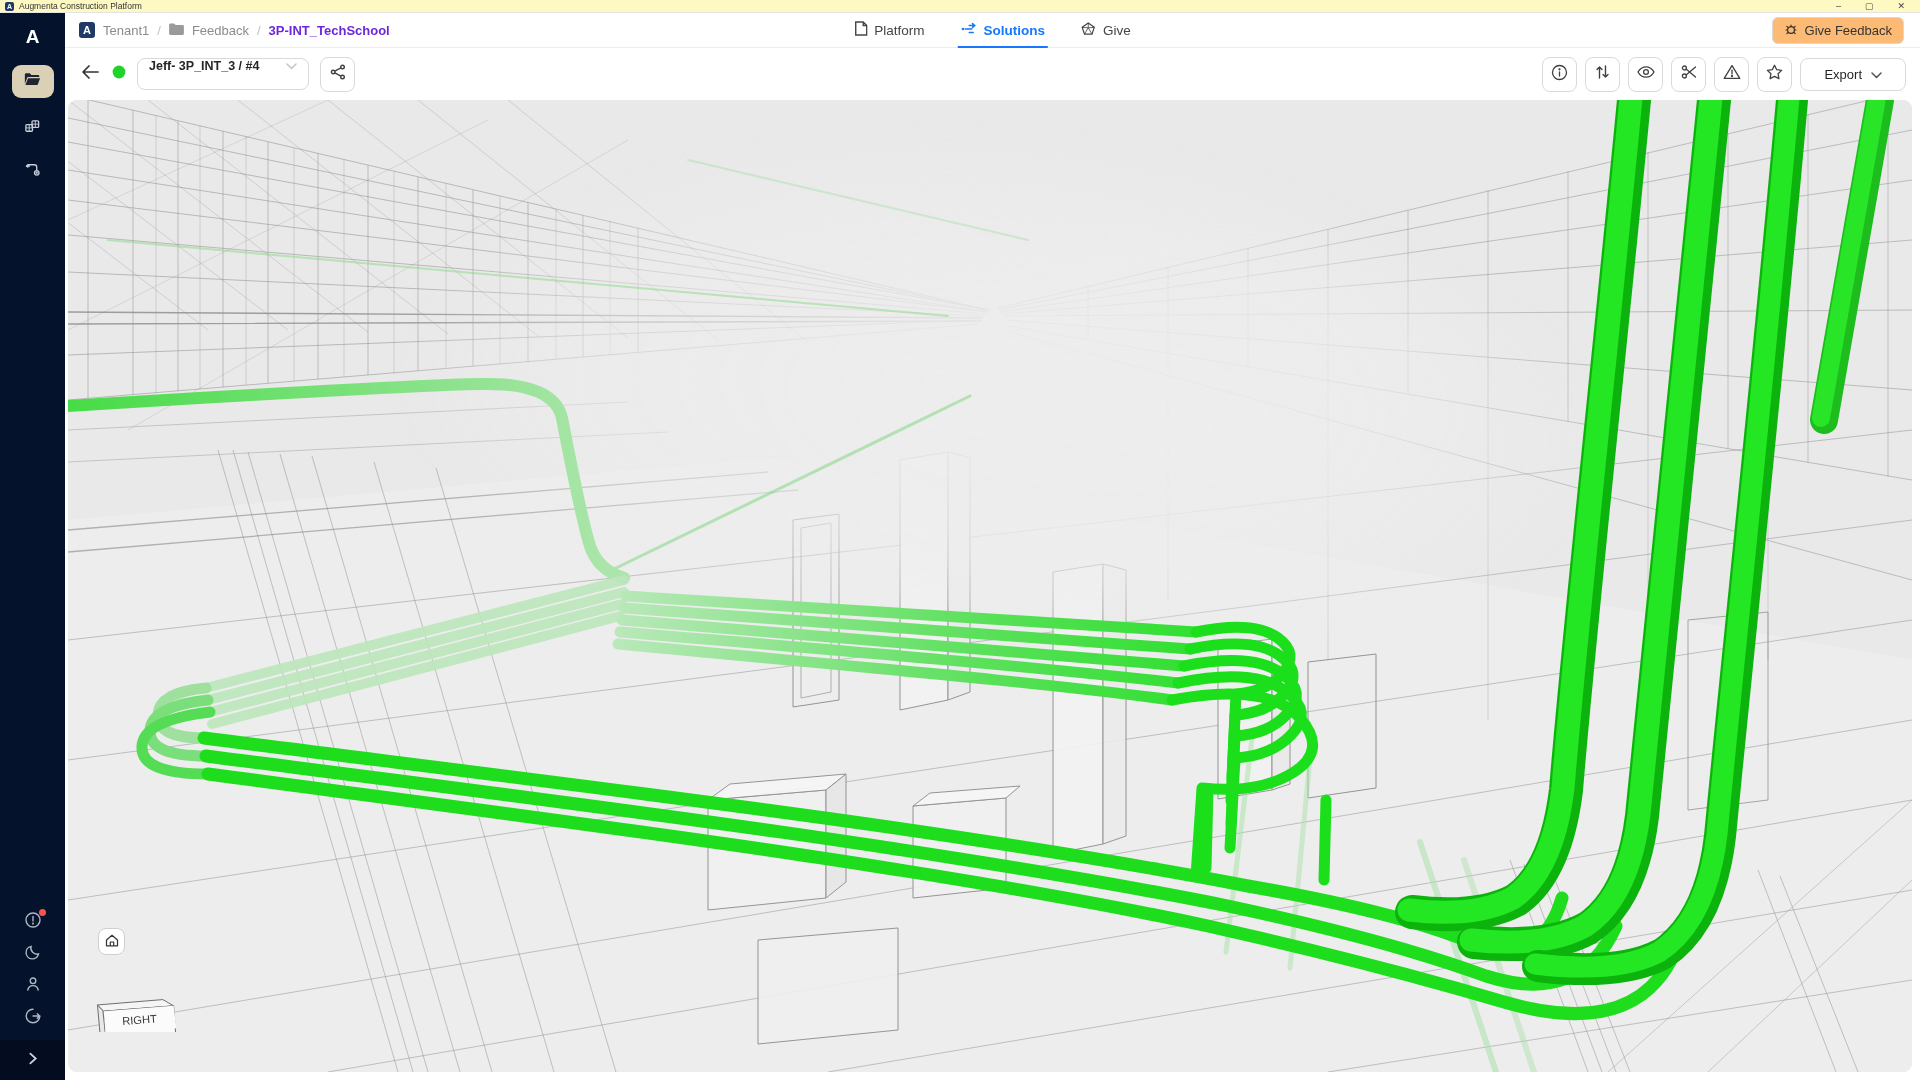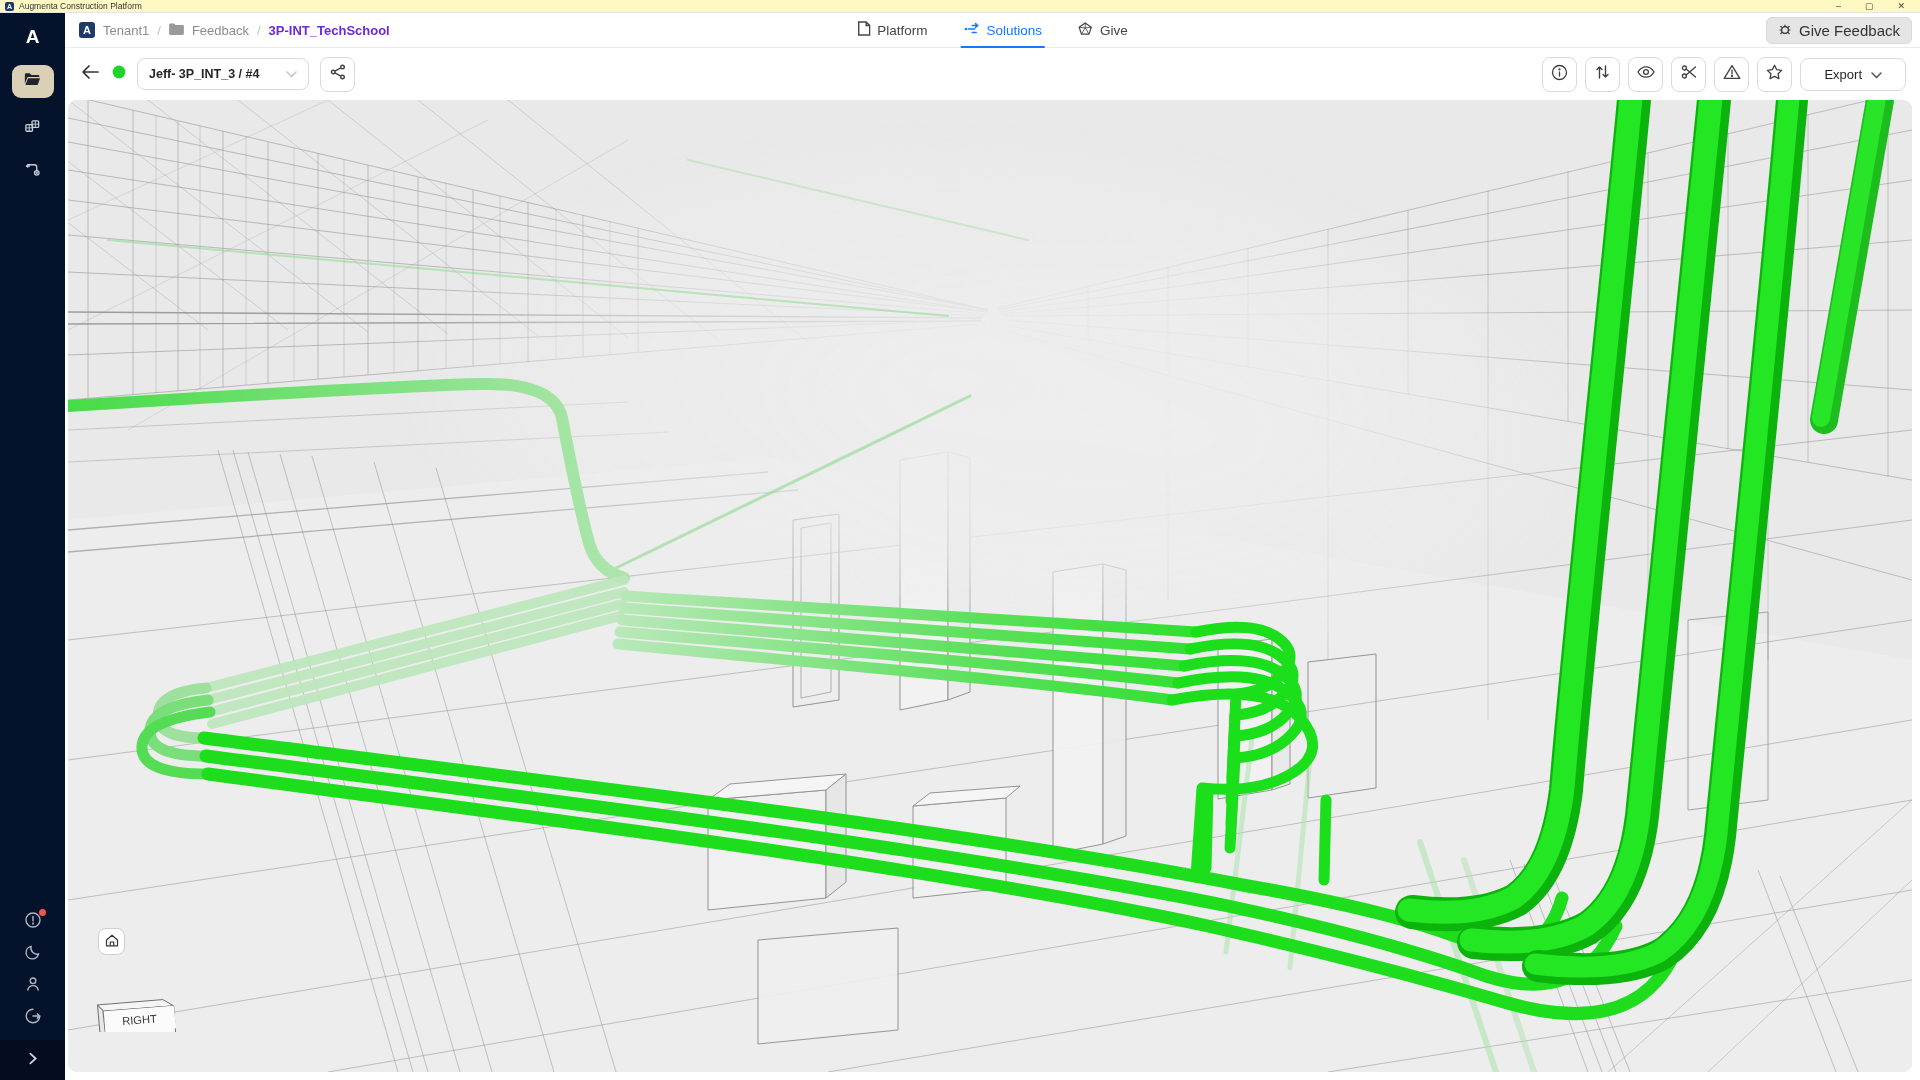--- a/index.html
+++ b/index.html
@@ -34,29 +34,29 @@
 
   .topbar{height:35px;border-bottom:1px solid #ececec;display:flex;align-items:center;position:relative;box-sizing:border-box}
   .breadcrumb{display:flex;align-items:center;gap:8px;padding-left:14px;font-size:13px;color:#8c8c8c}
   .bc-logo{width:16px;height:16px;background:#1f3a66;border-radius:3px;color:#fff;font-size:11px;font-weight:700;
     display:flex;align-items:center;justify-content:center}
   .bc-sep{color:#c2c2c2}
   .bc-current{color:#6d28d9;font-weight:700}
   .tabs{position:absolute;left:50%;transform:translateX(-50%);top:0;height:100%;display:flex;gap:36px}
   .tab{display:flex;align-items:center;gap:7px;font-size:13.5px;color:#454545;position:relative}
   .tab svg{flex-shrink:0}
-  .tab.active{color:#1677ff;font-weight:400}
+  .tab.active{color:#1677ff;font-weight:700}
   .tab.active::after{content:"";position:absolute;bottom:-1px;left:-3px;right:-3px;height:2px;background:#1677ff}
-  .feedback{margin-left:auto;margin-right:8px;display:flex;align-items:center;gap:7px;border:1px solid #d9d9d9;
-    border-radius:6px;height:27px;padding:0 11px;font-size:15px;color:#333;background:#e5e5e5}
+  .feedback{margin-left:auto;margin-right:16px;display:flex;align-items:center;gap:7px;border:1px solid #d9d9d9;
+    border-radius:6px;height:27px;padding:0 11px;font-size:13px;color:#333;background:#fdba74}
 
   
   .toolbar{height:52px;display:flex;align-items:center;padding:0 14px;gap:11px}
   .back-btn{display:flex;align-items:center;justify-content:center;width:22px;height:22px;color:#333}
-  .solution-select{width:172px;height:32px;border:1px solid #d9d9d9;border-radius:8px;display:flex;align-items:center;
+  .solution-select{width:172px;height:32px;border:1px solid #d9d9d9;border-radius:8px;display:flex;
     padding:0 11px;box-sizing:border-box;font-size:12.5px;font-weight:700;color:#262626;background:#fff}
   .solution-select .chev{margin-left:auto;color:#c4c4c4}
   .icon-btn{width:33px;height:33px;border:1px solid #d9d9d9;border-radius:8px;background:#fff;
     display:flex;align-items:center;justify-content:center;color:#404040}
   .right-group{margin-left:auto;display:flex;gap:8px;align-items:center}
   .export-btn{height:33px;border:1px solid #d9d9d9;border-radius:8px;background:#fff;display:flex;align-items:center;
     gap:9px;padding:0 23px;font-size:13px;color:#262626}
 
   
   .viewport{position:relative;margin:0 8px 0 3px;height:972px;background:#e9e9e9;border-radius:9px;overflow:hidden}

